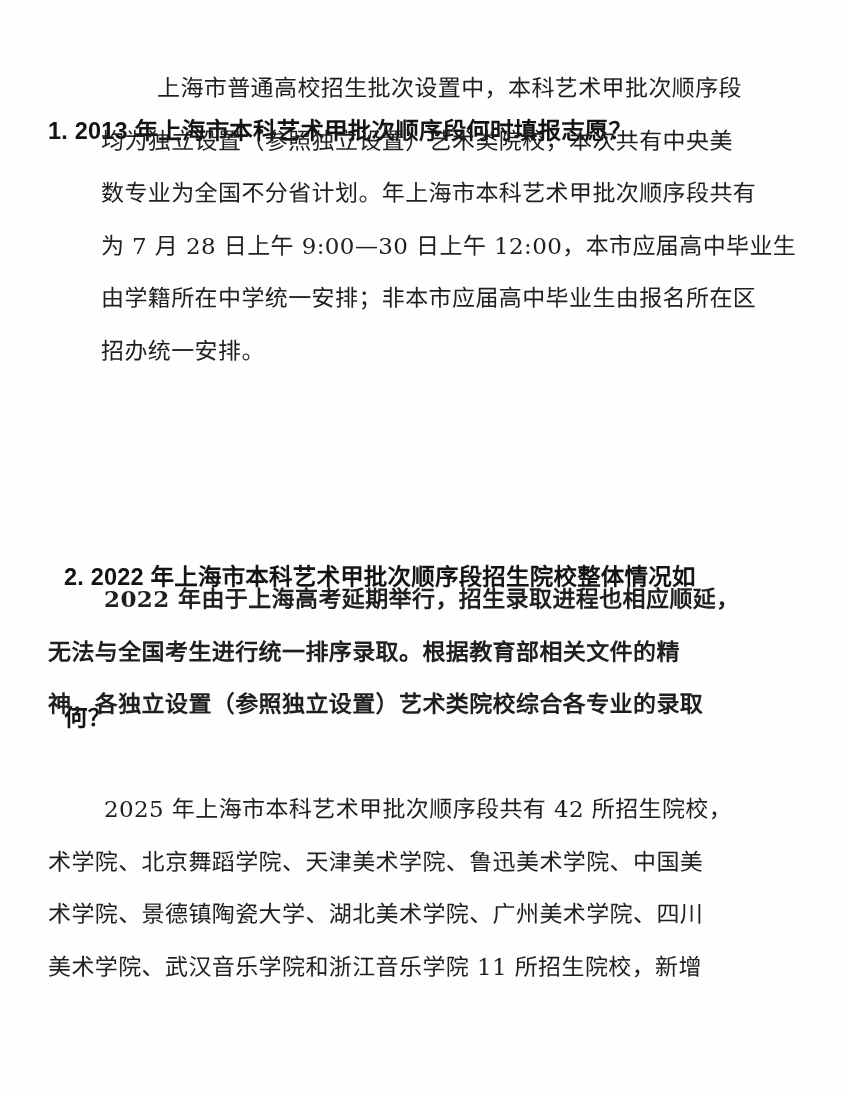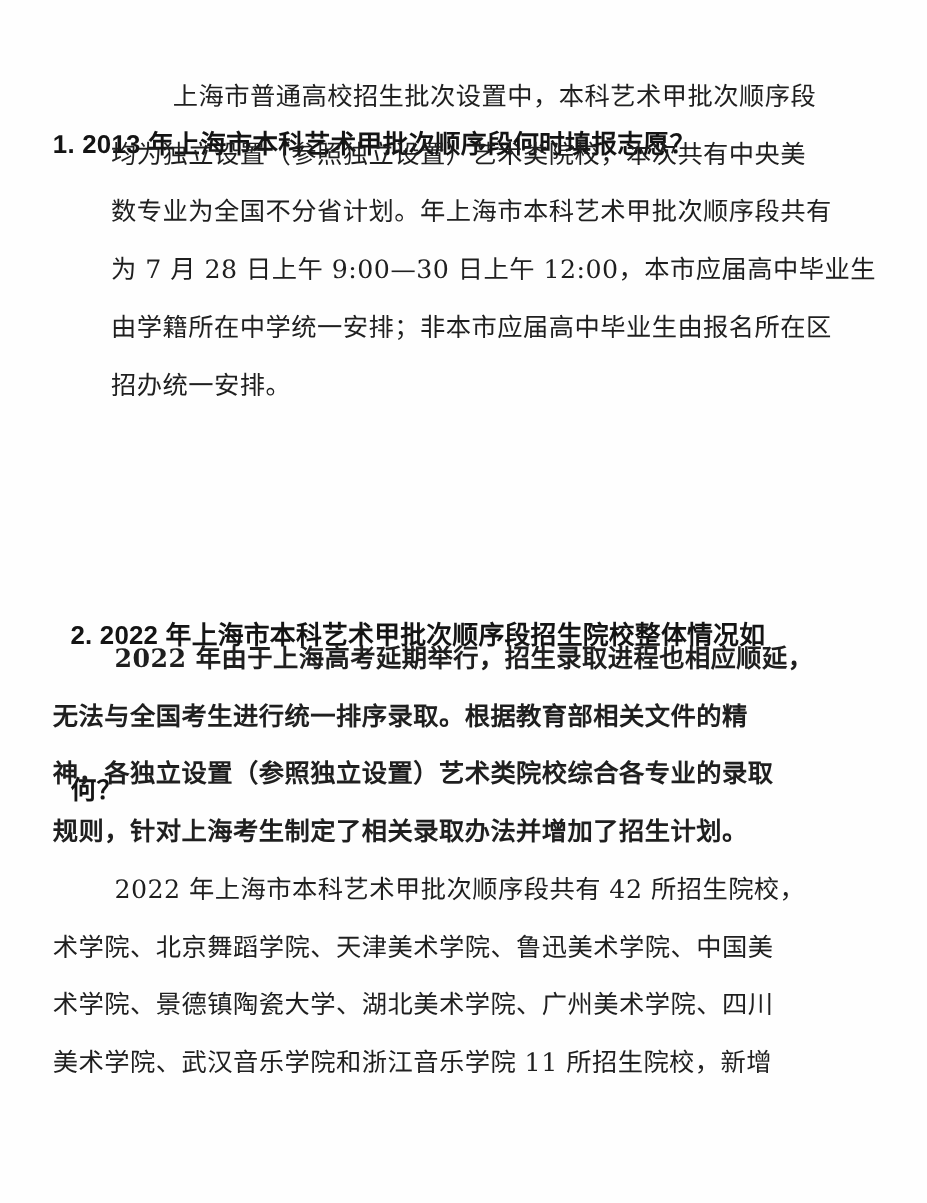--- a/index.html
+++ b/index.html
@@ -112,27 +112,26 @@
         <span class="ln">2. 2022  年上海市本科艺术甲批次顺序段招生院校整体情况如</span>
         <span class="ln">何？</span>
       </div>
     </div>
 
     <div id="para-2-block">
       <div class="para lined" style="color: rgb(31, 31, 31);">
         <span class="ln"><span class="ind"></span><span>2022 年由于上海高考延期举行，招生录取进程也相应顺延，</span></span>
         <span class="ln">无法与全国考生进行统一排序录取。根据教育部相关文件的精</span>
         <span class="ln">神，各独立设置（参照独立设置）艺术类院校综合各专业的录取</span>
-        <span class="ln">规则，针对上海考生制定了相关录取办法并增加了招生计划。</span>
       </div>
     </div>
 
     <div id="para-3-block">
       <div class="para lined" style="color: rgb(31, 31, 31);">
-        <span class="ln"><span class="ind"></span><span>2022 年上海市本科艺术甲批次顺序段共有 42 所招生院校，</span></span>
+        <span class="ln"><span class="ind"></span><span>2025 年上海市本科艺术甲批次顺序段共有 42 所招生院校，</span></span>
         <span class="ln">术学院、北京舞蹈学院、天津美术学院、鲁迅美术学院、中国美</span>
         <span class="ln">术学院、景德镇陶瓷大学、湖北美术学院、广州美术学院、四川</span>
         <span class="ln">美术学院、武汉音乐学院和浙江音乐学院 11 所招生院校，新增</span>
       </div>
     </div>
 
   </div>
 </div>
 
 </body></html>

